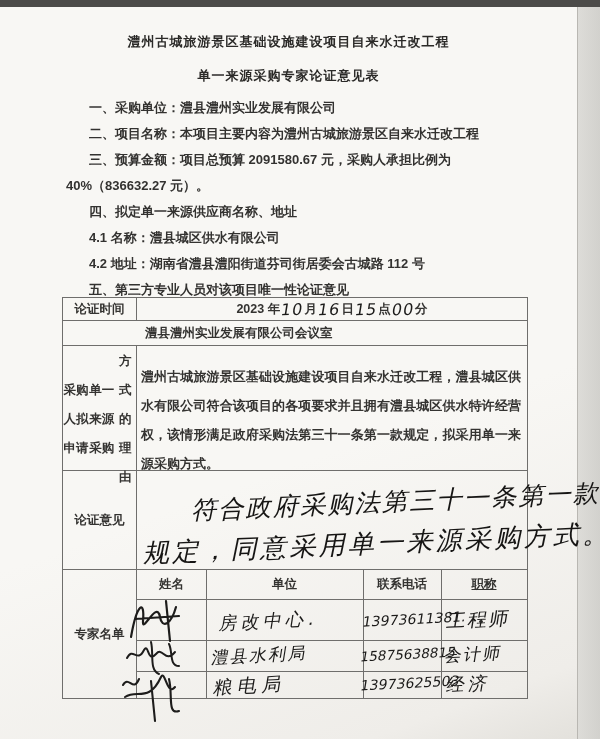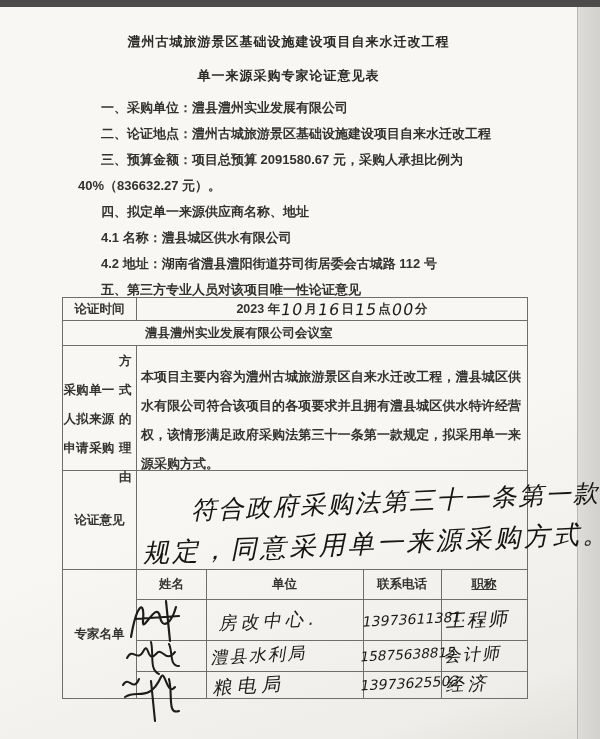--- a/index.html
+++ b/index.html
@@ -25,21 +25,21 @@
   .title{
     position:absolute;left:0;width:577px;text-align:center;
     font-size:13px;font-weight:bold;letter-spacing:1px;color:#2b2a28;
   }
   .title1{top:26px;}
   .title2{top:60px;}
   .items{
     position:absolute;left:62px;top:88px;width:478px;
     font-size:13px;font-weight:bold;color:#333230;
   }
-  .items p{margin:0 0 0 16px;padding:0;line-height:26px;text-indent:23px;}
+  .items p{margin:0 0 0 4px;padding:0;line-height:26px;text-indent:23px;}
   
   .doc-table{
     position:absolute;left:62px;top:290px;width:466px;height:402px;
     border:1px solid #6f6e6c;box-sizing:border-box;
     font-size:12.5px;font-weight:bold;color:#343331;
   }
   .row{position:absolute;left:0;width:464px;box-sizing:border-box;border-bottom:1px solid #6f6e6c;}
   .r-time{top:0;height:23px;}
   .r-loc{top:23px;height:25px;}
   .r-reason{top:48px;height:125px;}
@@ -102,21 +102,21 @@
 <div class="scan-top-strip"></div>
 <div class="right-gutter"></div>
 
 <div class="page">
 
   <div class="title title1">澧州古城旅游景区基础设施建设项目自来水迁改工程</div>
   <div class="title title2">单一来源采购专家论证意见表</div>
 
   <div class="items">
     <p>一、采购单位：澧县澧州实业发展有限公司</p>
-    <p>二、论证地点：澧州古城旅游景区基础设施建设项目自来水迁改工程</p>
+    <p>二、项目名称：本项目主要内容为澧州古城旅游景区自来水迁改工程</p>
     <p>三、预算金额：项目总预算 2091580.67 元，采购人承担比例为 40%（836632.27 元）。</p>
     <p>四、拟定单一来源供应商名称、地址</p>
     <p>4.1 名称：澧县城区供水有限公司</p>
     <p>4.2 地址：湖南省澧县澧阳街道芬司街居委会古城路 112 号</p>
     <p>五、第三方专业人员对该项目唯一性论证意见</p>
   </div>
 
   <div class="doc-table">
 
     <div class="row r-time">
@@ -137,21 +137,21 @@
     <div class="row r-loc">
       <div class="val v-center loc-val">澧县澧州实业发展有限公司会议室</div>
     </div>
 
     <div class="row r-reason">
       <div class="lbl reason-lbl">
         <div>采购人拟申请</div>
         <div>单一来源采购</div>
         <div>方式的理由</div>
       </div>
-      <div class="val reason-text">本项目主要内容为澧州古城旅游景区自来水迁改工程，澧县城区供水有限公司符合该项目的各项要求并且拥有澧县城区供水特许经营权，该情形满足政府采购法第三十一条第一款规定，拟采用单一来源采购方式。</div>
+      <div class="val reason-text">澧州古城旅游景区基础设施建设项目自来水迁改工程，澧县城区供水有限公司符合该项目的各项要求并且拥有澧县城区供水特许经营权，该情形满足政府采购法第三十一条第一款规定，拟采用单一来源采购方式。</div>
     </div>
 
     <div class="row r-opinion">
       <div class="lbl">论证意见</div>
       <div class="opinion-text">
         <div class="op-line op-line1">符合政府采购法第三十一条第一款</div>
         <div class="op-line op-line2">规定，同意采用单一来源采购方式。</div>
       </div>
     </div>
 

